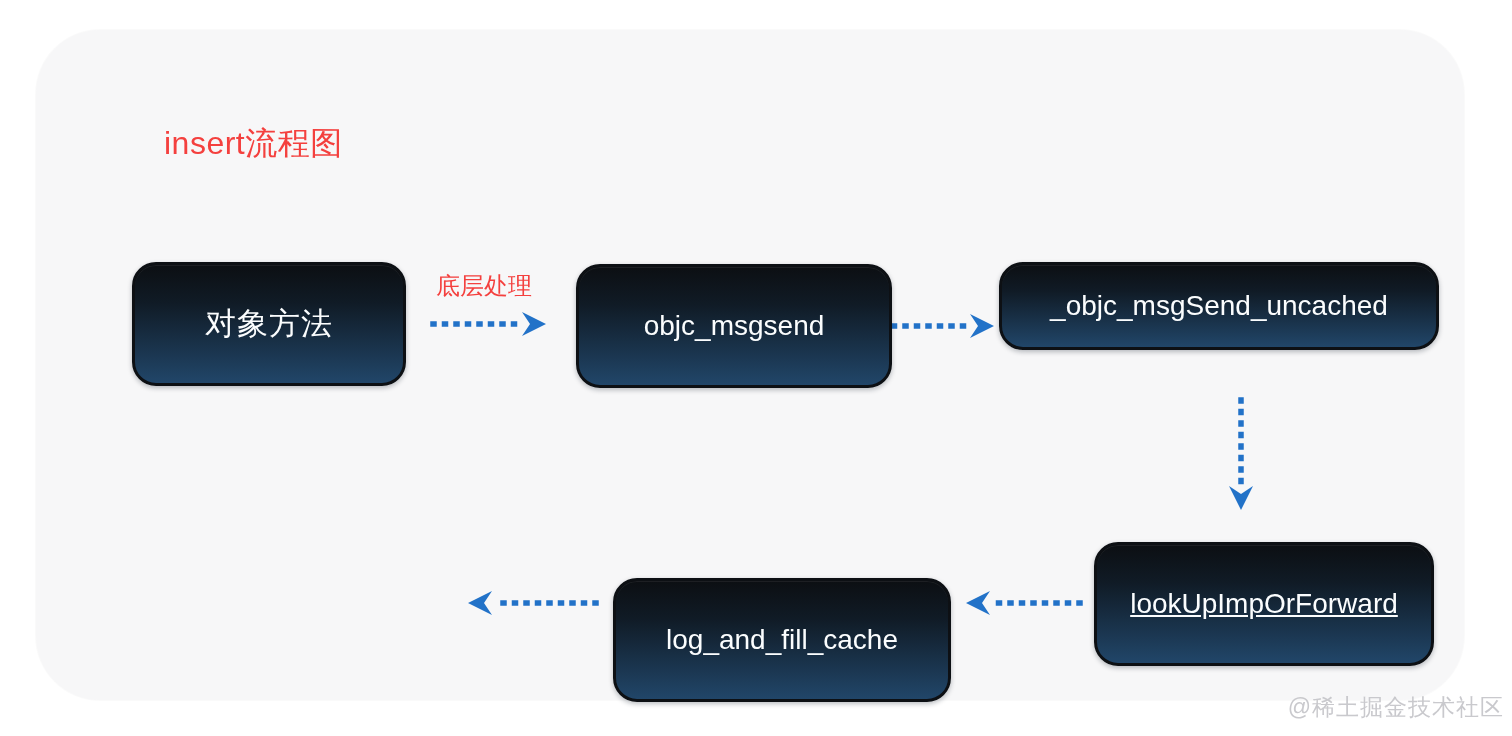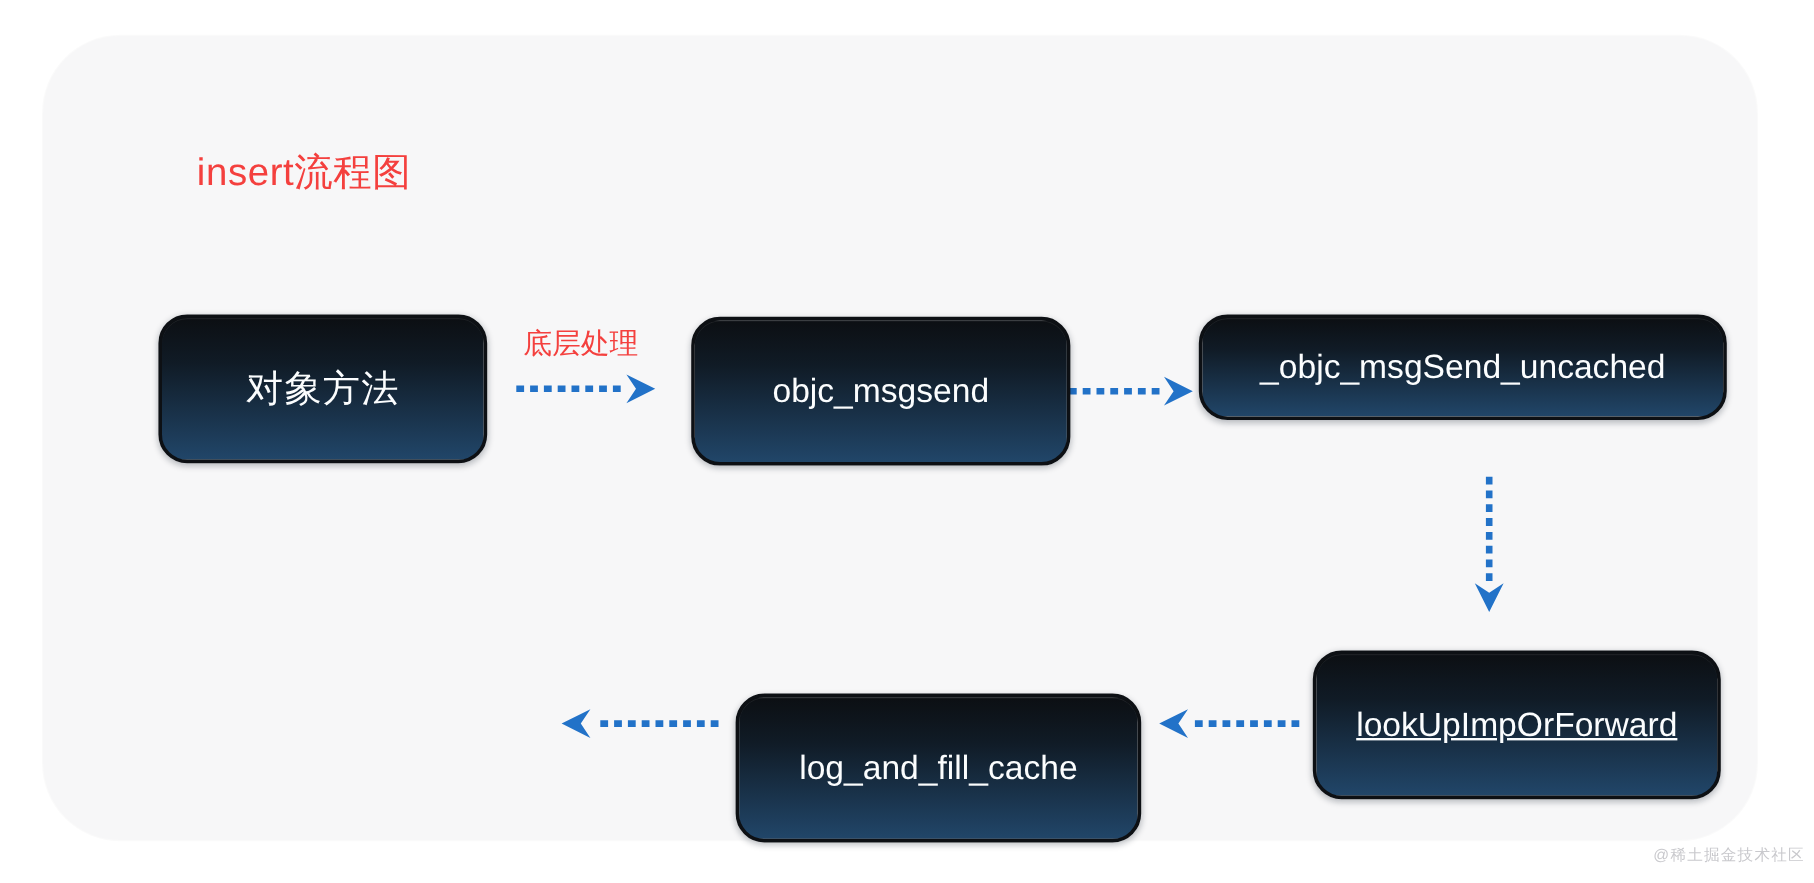--- a/index.html
+++ b/index.html
@@ -80,24 +80,23 @@
     left:398px; top:240px;
     width:100px;
     text-align:center;
     font-size:24px;
     color:var(--title-red);
   }
   .watermark{
     position:absolute;
     top:692px;
     right:8px;
-    font-size:13px;
+    font-size:23px;
     letter-spacing:1px;
     color:var(--watermark-gray);
-    margin-top:12px;
   }
 </style>
 </head>
 <body>
 
 <div class="panel">
   <div class="title">insert流程图</div>
 
   <svg class="edges" viewBox="0 0 1512 736" aria-hidden="true">
 

